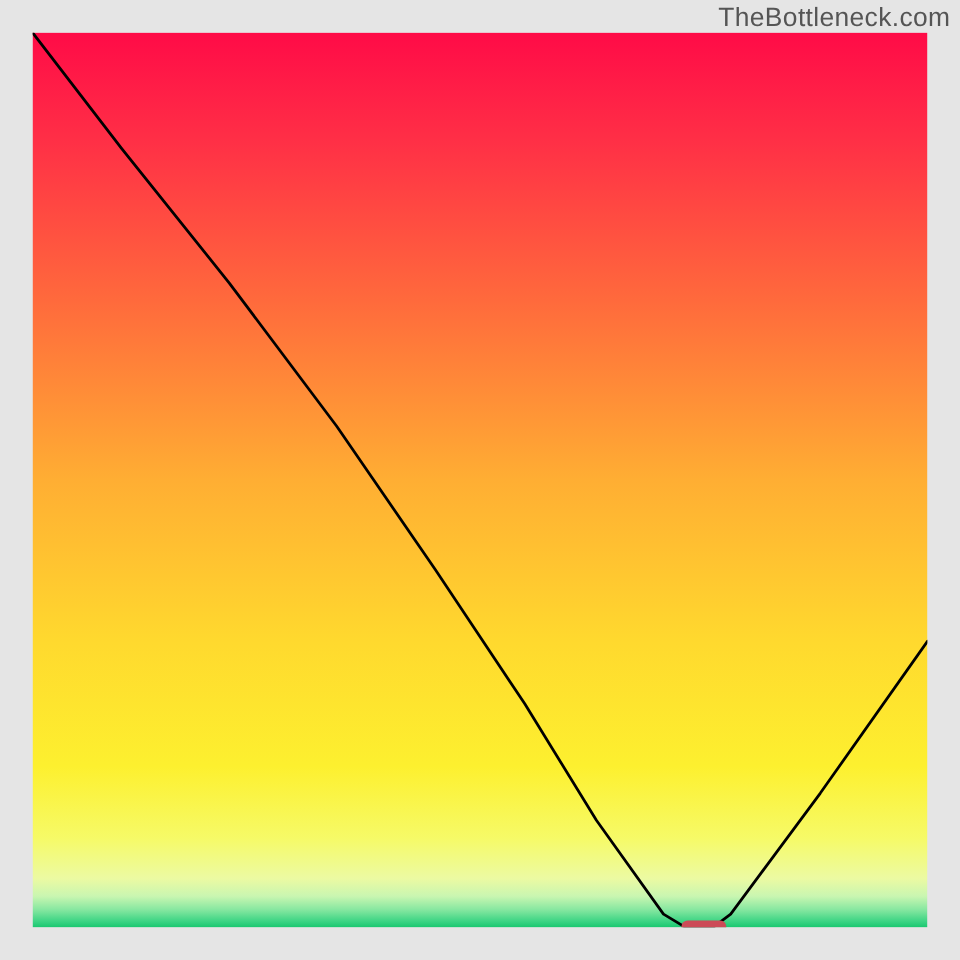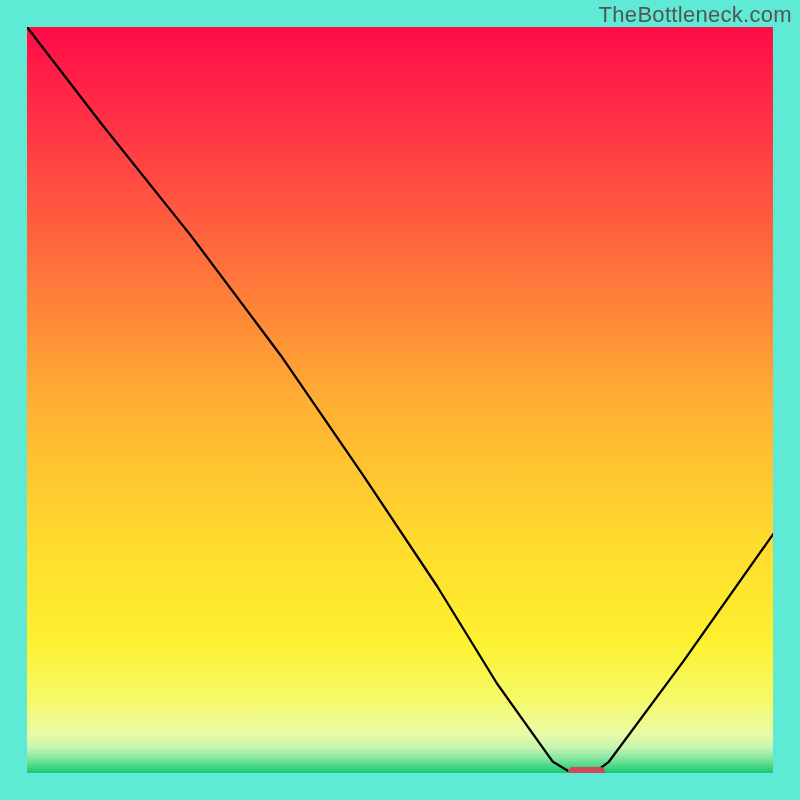--- a/index.html
+++ b/index.html
@@ -6,21 +6,21 @@
     margin: 0;
     padding: 0;
     width: 800px;
     height: 800px;
     background: #000;
     font-family: Arial, Helvetica, sans-serif;
   }
   .outer {
     width: 800px;
     height: 800px;
-    background: #5eead4;
+    background: #e5e5e5;
     position: relative;
   }
   .watermark {
     position: absolute;
     top: 2px;
     right: 8px;
     color: #555;
     font-size: 22px;
     font-weight: 500;
     letter-spacing: 0.3px;

